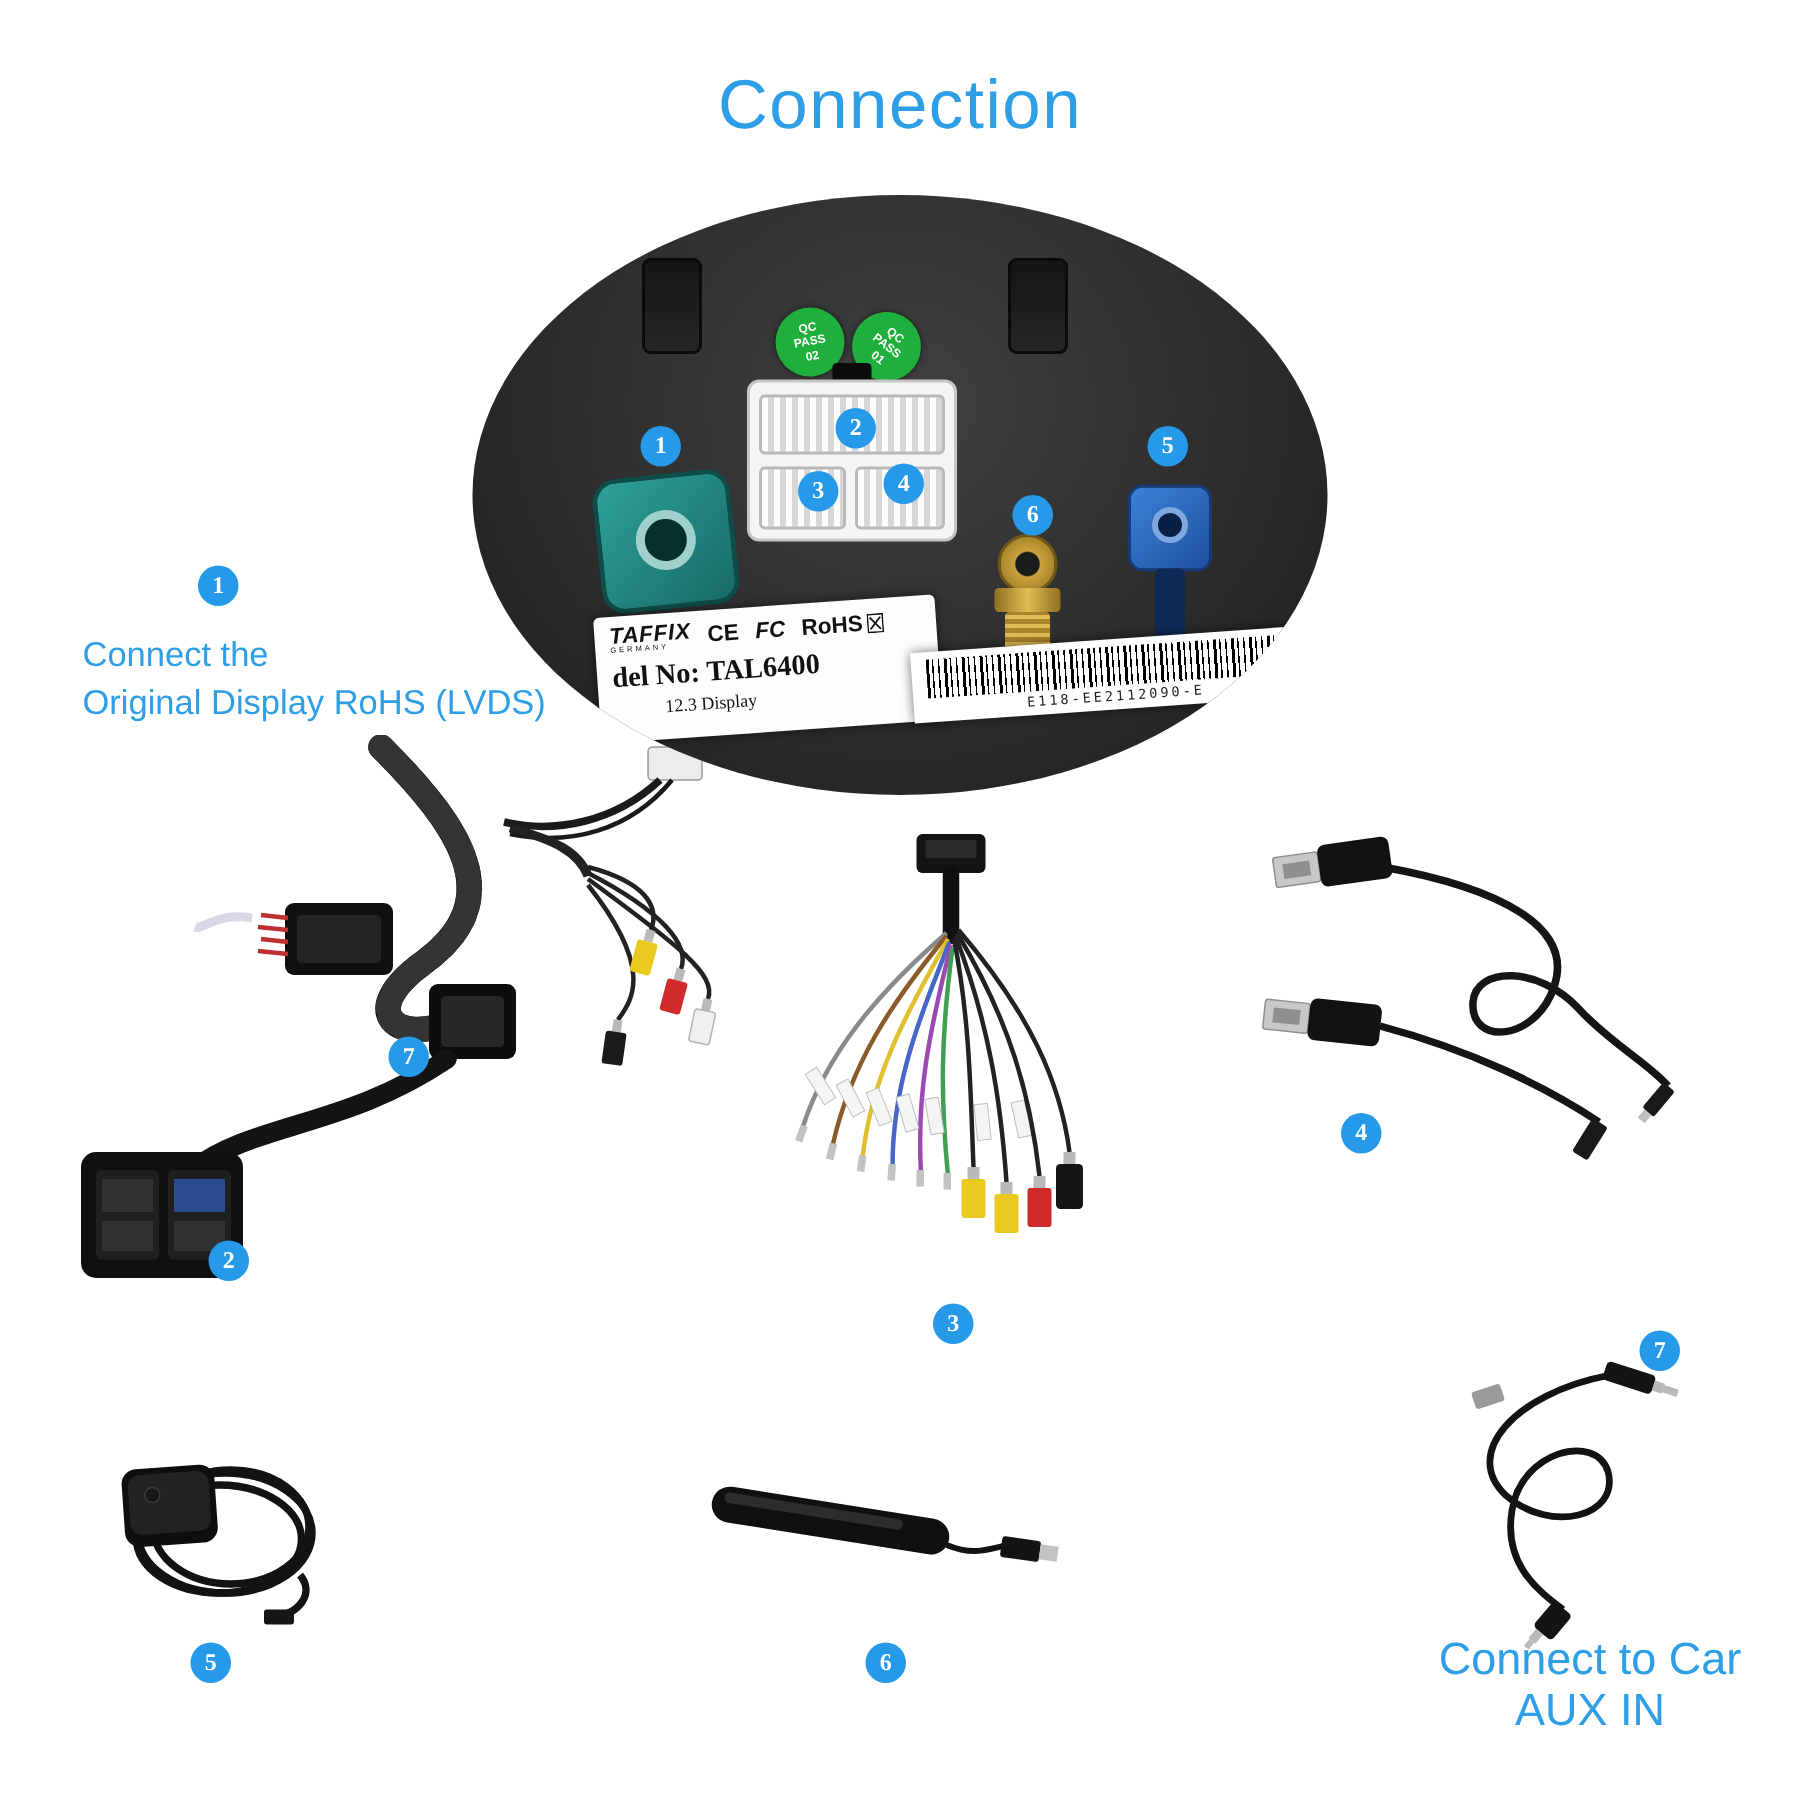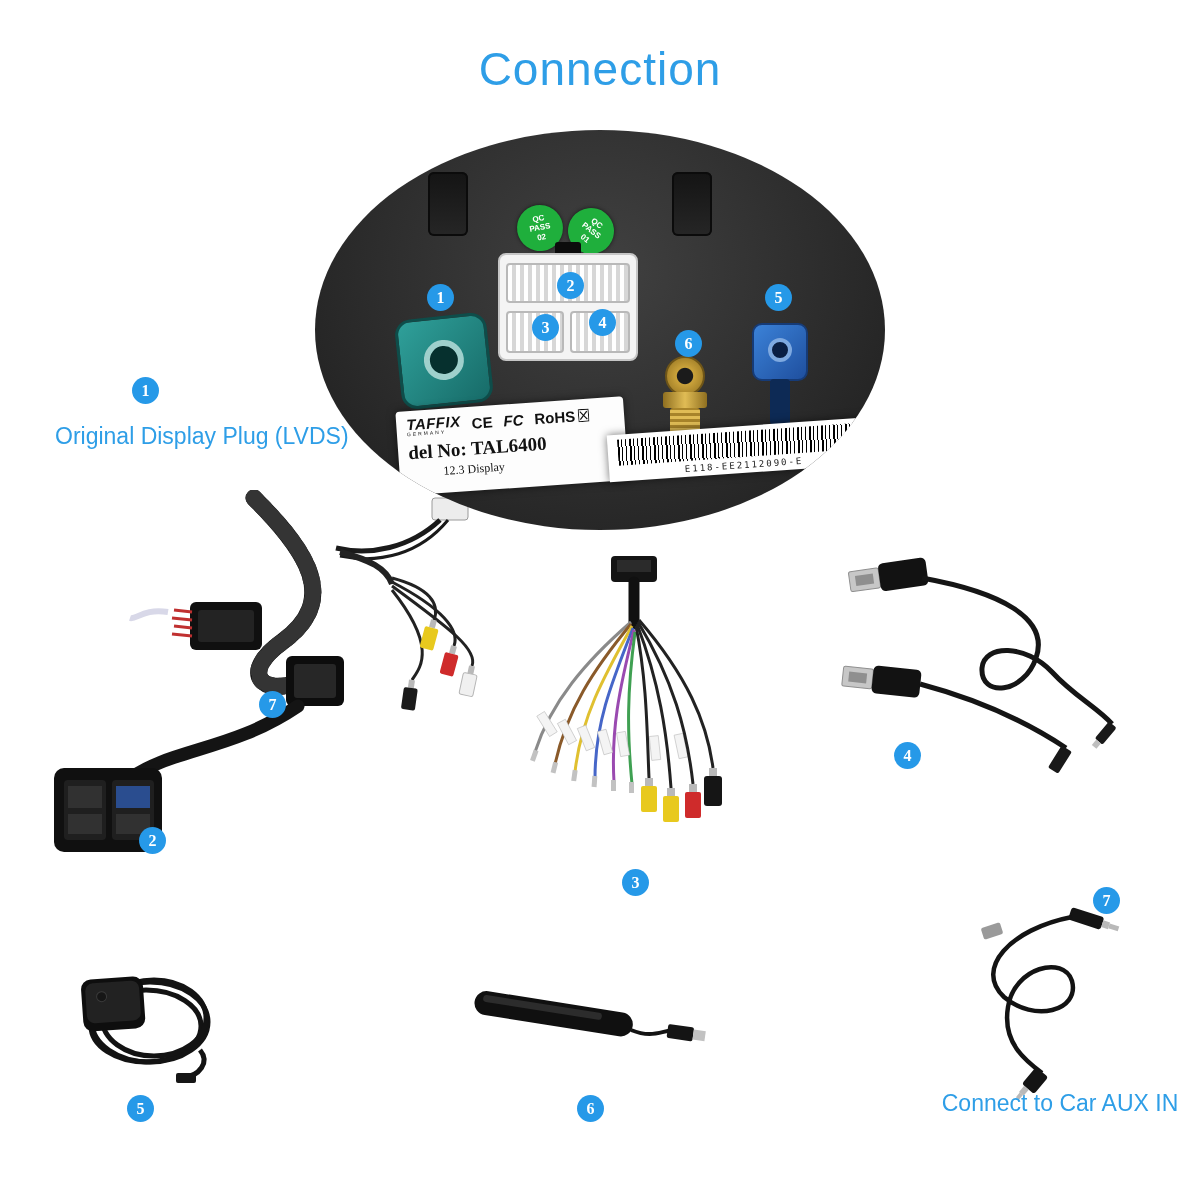--- a/index.html
+++ b/index.html
@@ -64,21 +64,21 @@
   .display-line { font-family:"Liberation Serif", serif; font-size:12px; margin-top:2px; padding-left:34px; }
 
   .barcode { width:270px; background:#ffffff; transform:rotate(-4deg); padding:5px 10px 3px;
              box-shadow:0 0 8px rgba(0,0,0,.55); }
   .bars { height:26px;
           background:repeating-linear-gradient(90deg,#000 0 2px,#fff 2px 4px,#000 4px 5px,#fff 5px 8px,#000 8px 9px,#fff 9px 12px); }
   .serial { font-family:"DejaVu Sans Mono", monospace; font-size:9px; letter-spacing:2px; color:#222;
             margin-top:3px; text-align:center; white-space:nowrap; }
 
   .note-lvds { left:55px; top:420px; font-size:23px; color:#2E9EE7; line-height:32px; }
-  .note-aux  { left:925px; top:1090px; width:270px; font-size:23px; color:#2E9EE7; text-align:center; }
+  .note-aux  { left:925px; top:1090px; width:270px; font-size:30px; color:#2E9EE7; text-align:center; }
 
   svg.photo { position:absolute; }
   .weee { width:11px; height:13px; }
 </style>
 </head>
 <body>
 
 <div class="page">
 
   <div class="abs title">Connection</div>
@@ -141,21 +141,22 @@
       <div class="display-line">12.3 Display</div>
     </div>
 
     <div class="abs barcode" style="left:293px; top:296px;">
       <div class="bars"></div>
       <div class="serial">E118-EE2112090-E</div>
     </div>
   </div>
 
   <div class="abs note-lvds">
-    <div>Original Display Plug (LVDS)</div>
+    <div>Connect the</div>
+    <div>Original Display RoHS (LVDS)</div>
   </div>
 
   <svg class="photo" style="left:40px; top:490px;" width="460" height="380" viewBox="0 0 460 380">
     <rect x="392" y="8" width="36" height="22" rx="3" fill="#ececec" stroke="#9a9a9a"></rect>
     <path d="M 400 30 C 370 58, 330 66, 296 58" stroke="#1a1a1a" stroke-width="5" fill="none"></path>
     <path d="M 408 30 C 380 64, 340 74, 300 66" stroke="#1a1a1a" stroke-width="3" fill="none"></path>
     <path d="M 214 8 C 268 62, 300 110, 242 152 C 198 184, 224 206, 258 192" stroke="#121212" stroke-width="17" fill="none" stroke-linecap="round"></path>
     <path d="M 214 8 C 268 62, 300 110, 242 152 C 198 184, 224 206, 258 192" stroke="#343434" stroke-width="17" fill="none" stroke-linecap="round" stroke-dasharray="4 7"></path>
     <rect x="150" y="112" width="72" height="48" rx="6" fill="#101010"></rect>
     <rect x="158" y="120" width="56" height="32" rx="3" fill="#232323"></rect>

